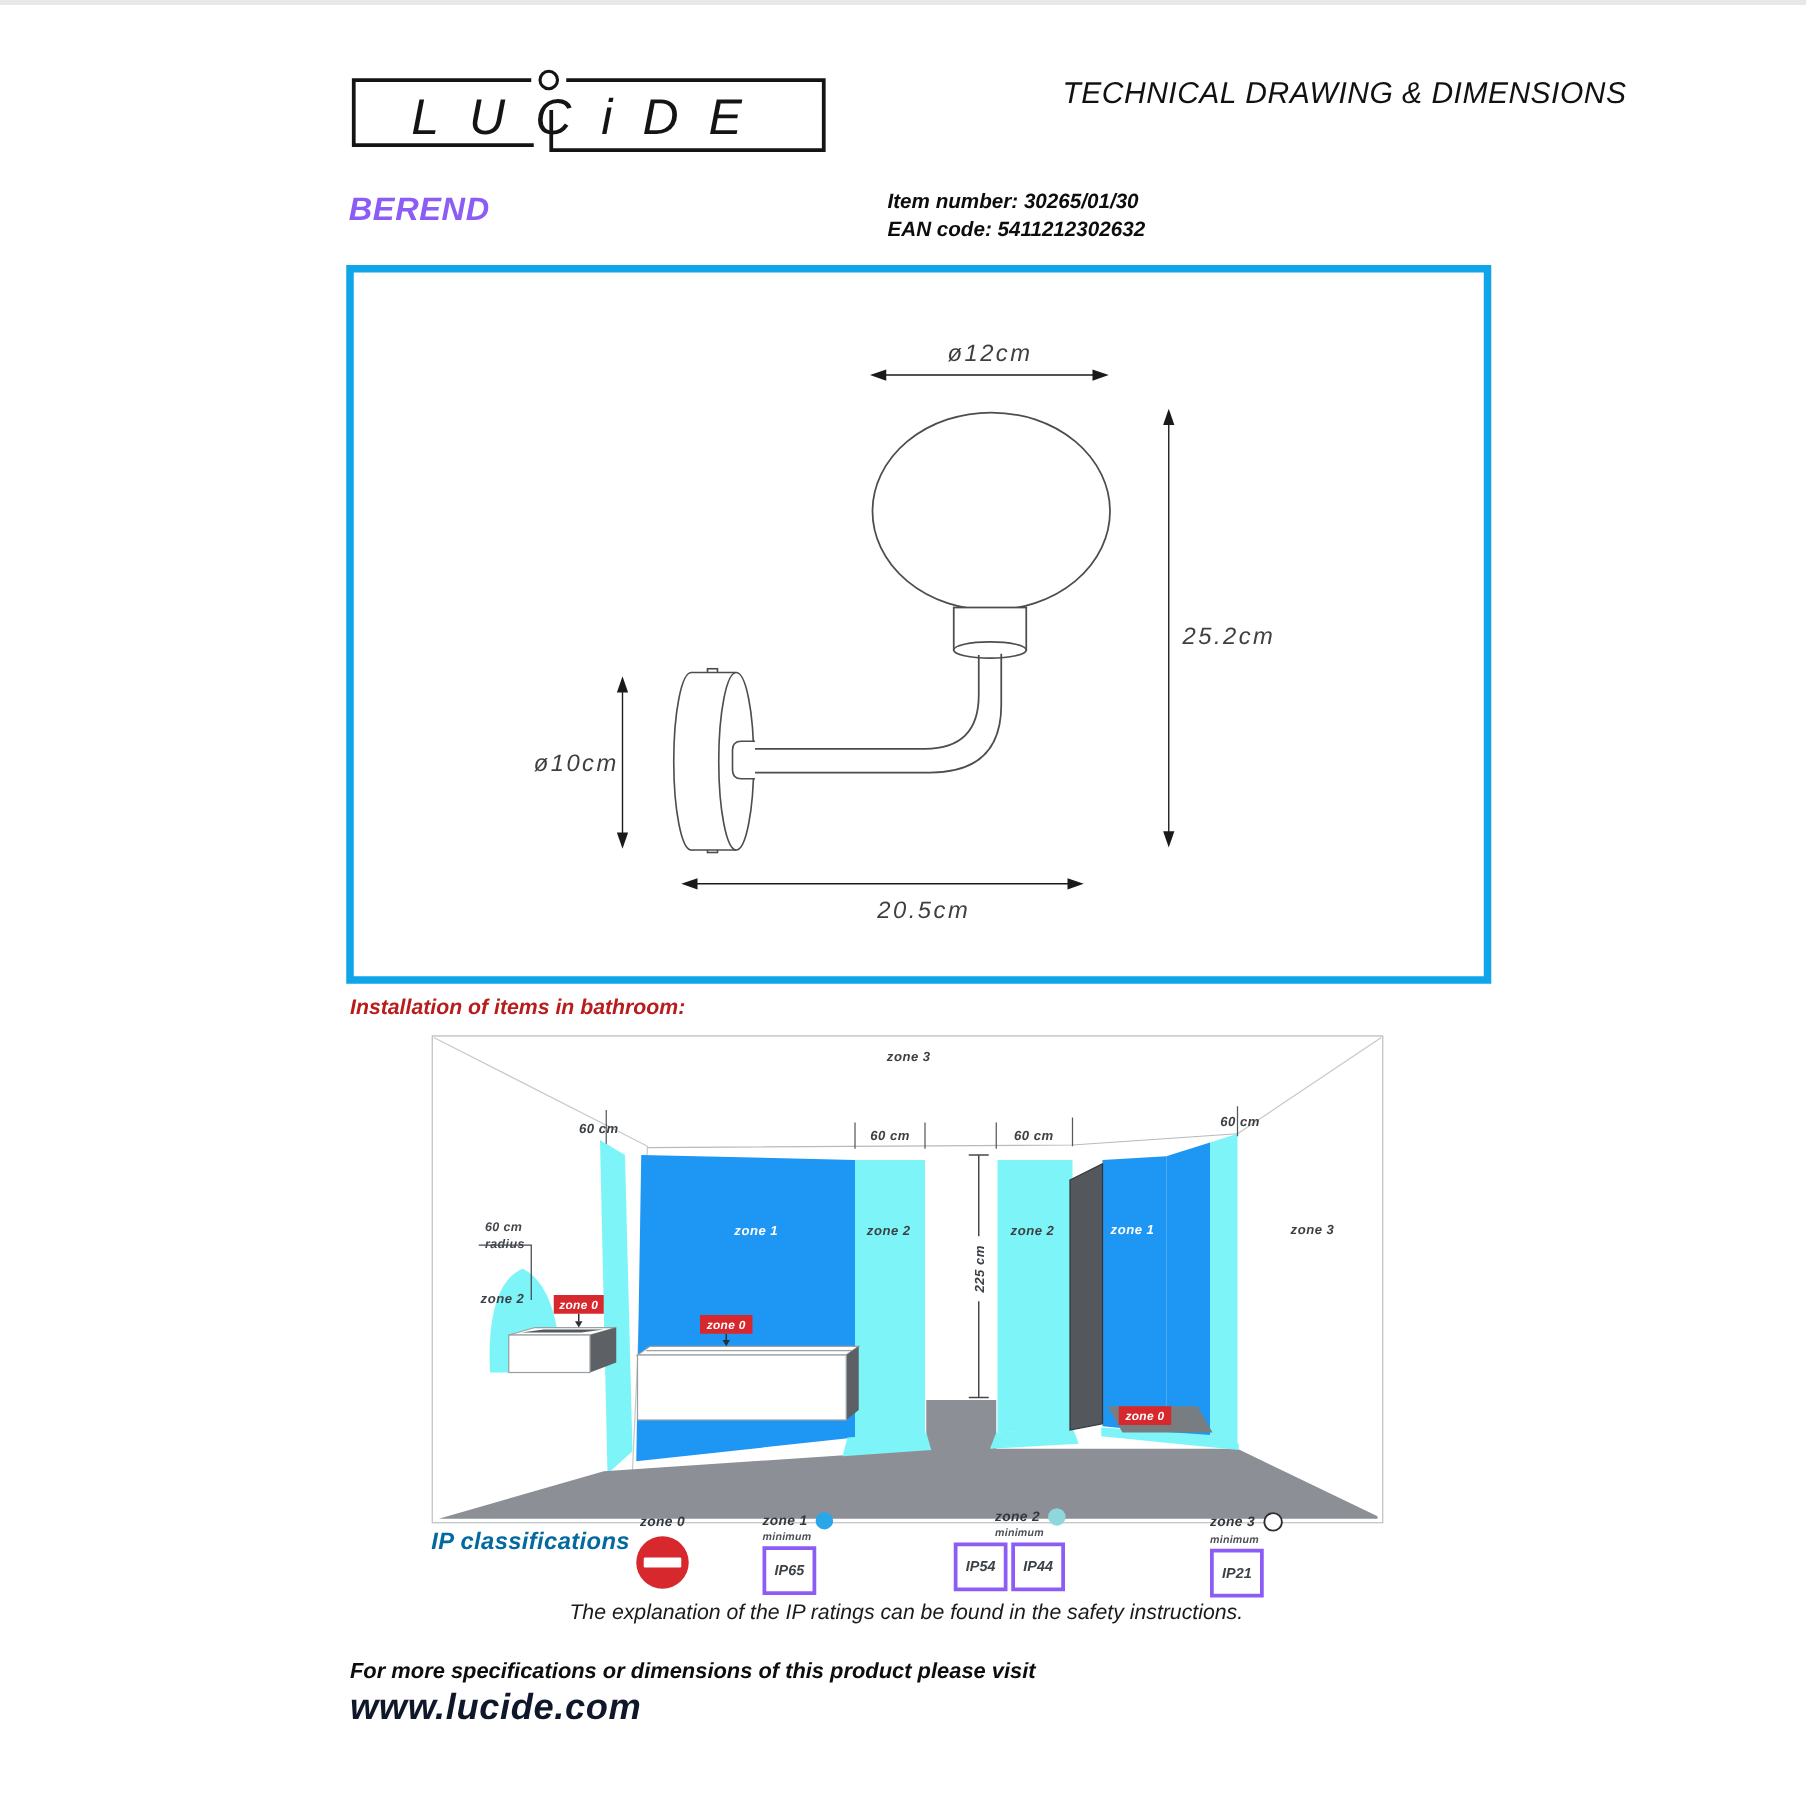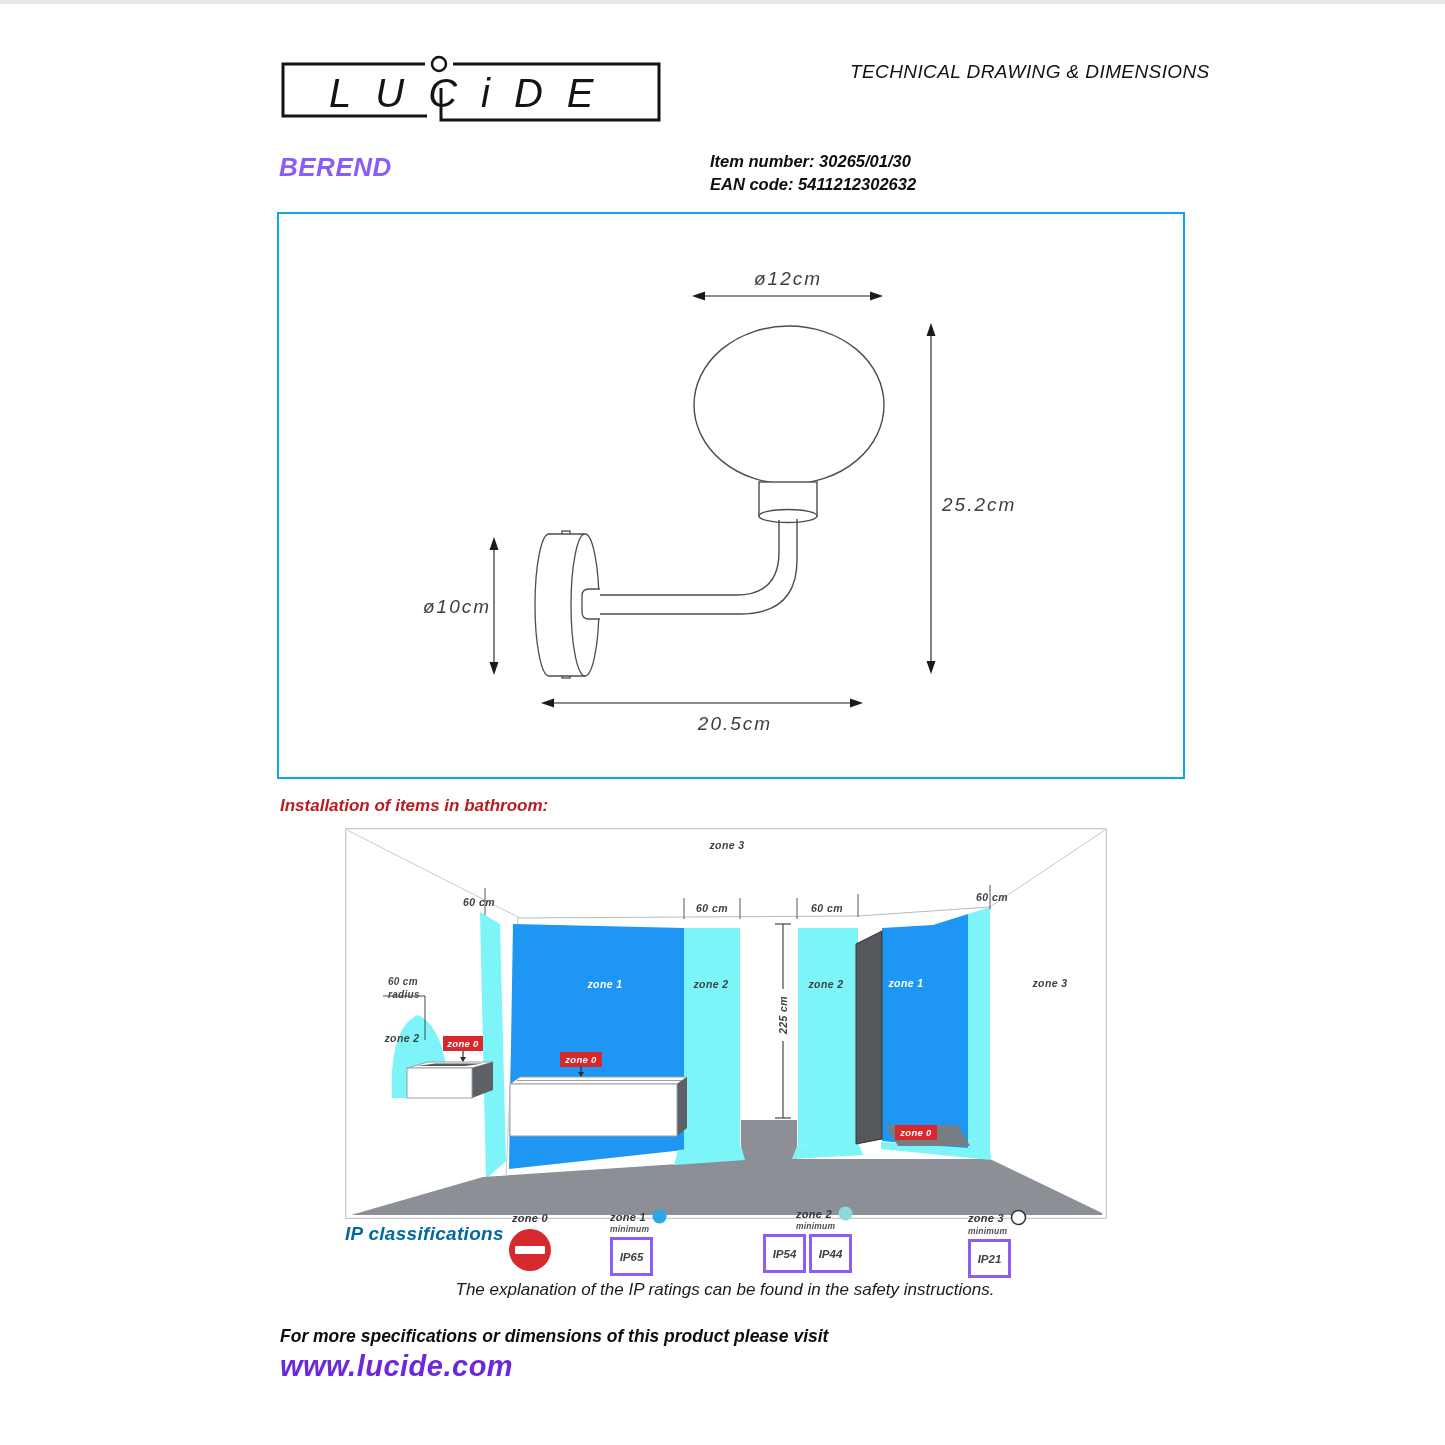--- a/index.html
+++ b/index.html
@@ -1,37 +1,37 @@
 <!DOCTYPE html>
 <html><head>
 <meta charset="utf-8">
 <style>
   html,body{margin:0;padding:0;background:#e8e8e8;}
   .page{position:relative;width:1445px;height:1445px;background:#ffffff;margin:4px auto;
         font-family:"Liberation Sans",sans-serif;overflow:hidden;font-style:italic;}
   .abs{position:absolute;}
   
-  .doc-title{left:850px;top:57px;font-size:19px;letter-spacing:.4px;color:#111;}
+  .doc-title{left:850px;top:57px;font-size:24px;letter-spacing:.4px;color:#111;}
   .product-name{left:279px;top:148px;font-size:26px;font-weight:bold;letter-spacing:.5px;color:#8b5cf6;}
   .codes{left:710px;top:146px;font-size:16.5px;color:#0d0d0d;line-height:23px;font-weight:bold;}
   
-  .draw-box{left:277px;top:208px;width:904px;height:563px;border:2px solid #0ea5e9;}
+  .draw-box{left:277px;top:208px;width:904px;height:563px;border:6px solid #0ea5e9;}
   
   .bath-heading{left:280px;top:792px;font-size:17px;font-weight:bold;color:#b91c1c;}
   
   .legend-title{left:345px;top:1219px;font-size:19px;font-weight:bold;color:#0369a1;letter-spacing:.3px;}
   .zlabel{font-size:11px;font-weight:bold;color:#33383c;letter-spacing:.3px;white-space:nowrap;}
   .zmin{font-size:8.5px;font-weight:bold;color:#4a5054;letter-spacing:.2px;}
   .iprow{display:flex;gap:3px;margin-top:3px;}
   .ipbox{width:37px;height:33px;border:3px solid #8b5cf6;background:#fff;display:flex;
          align-items:center;justify-content:center;font-size:11.5px;font-weight:bold;color:#3d4247;}
   .zhead{display:flex;align-items:center;gap:6px;}
   .note{left:345px;top:1276px;width:760px;text-align:center;font-size:17px;color:#1a1a1a;}
   .footer1{left:280px;top:1322px;font-size:17.5px;font-weight:bold;color:#0d0d0d;}
-  .footer2{left:280px;top:1346px;font-size:29px;font-weight:bold;color:#6d28d9;letter-spacing:.5px;}
+  .footer2{left:280px;top:1346px;font-size:29px;font-weight:bold;color:#0f172a;letter-spacing:.5px;}
   svg text{font-family:"Liberation Sans",sans-serif;}
   .dimtxt{font-size:19px;fill:#3f3f3f;letter-spacing:2px;}
   .bz{font-size:10.5px;font-weight:bold;fill:#3c4146;letter-spacing:.4px;}
   .bzw{font-size:10.5px;font-weight:bold;fill:#ffffff;letter-spacing:.4px;}
   .b0{font-size:9.5px;font-weight:bold;fill:#ffffff;letter-spacing:.3px;}
   .brad{font-size:10px;font-weight:bold;fill:#44484c;letter-spacing:.3px;}
 </style>
 </head>
 <body>
 

